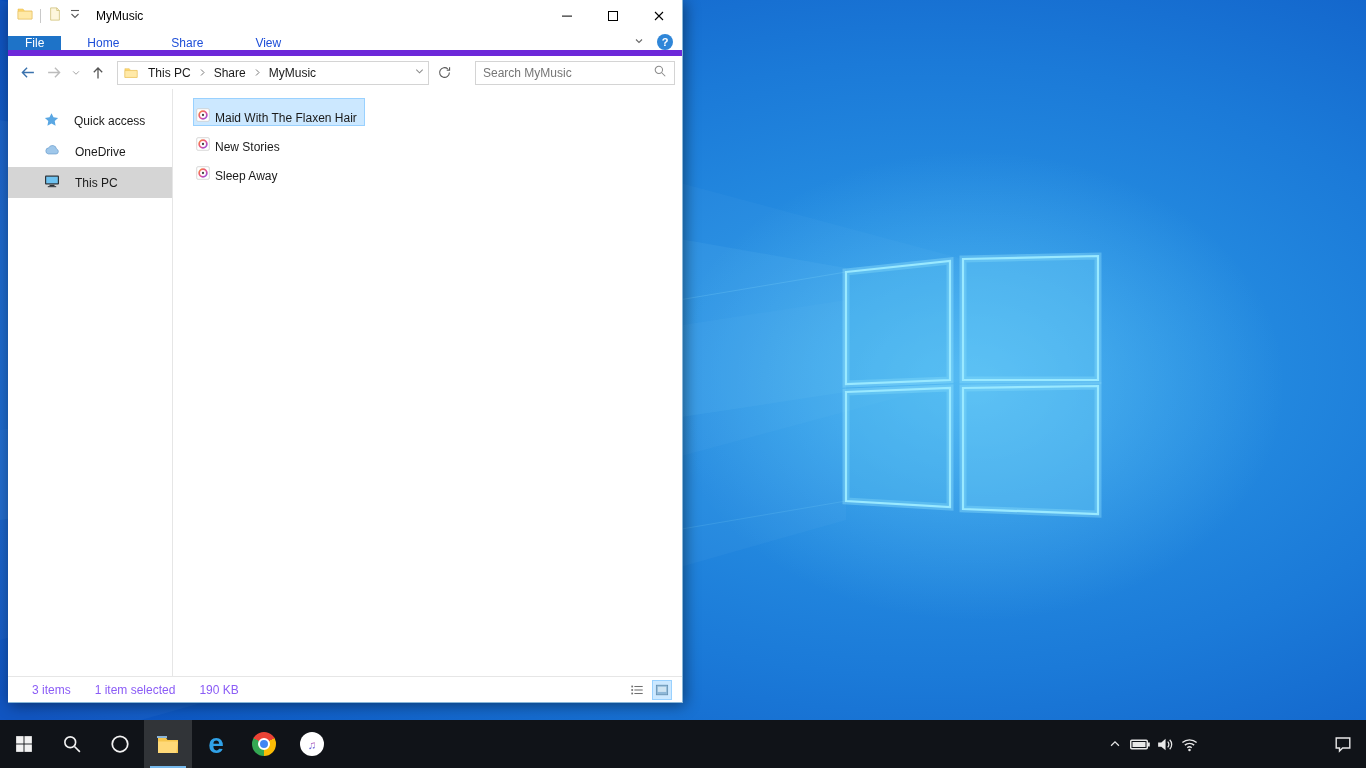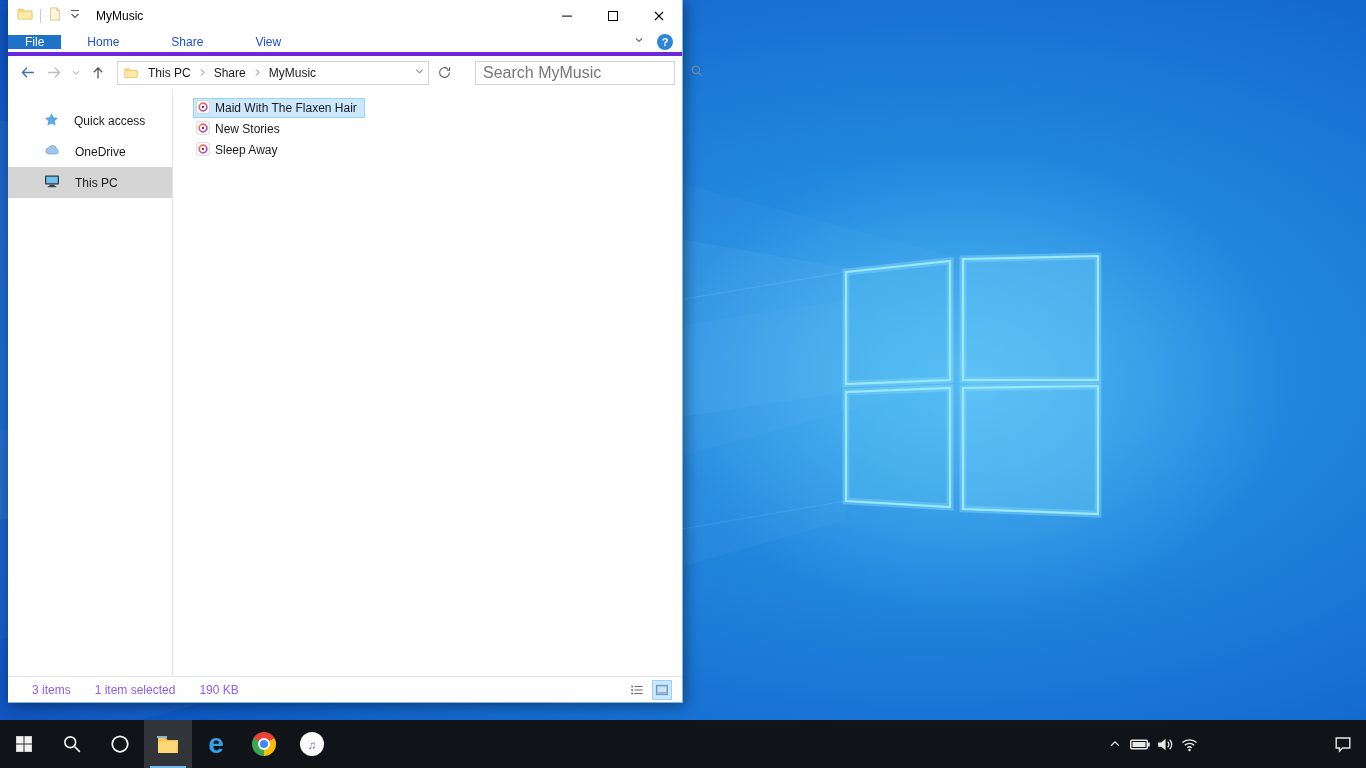--- a/index.html
+++ b/index.html
@@ -13,49 +13,49 @@
     background:#fff; display:flex; flex-direction:column; z-index:2;
     box-shadow:2px 2px 14px rgba(0,0,0,.45); font-size:12px; color:#1a1a1a;
     border:1px solid #88b6d8; border-left:none; border-top:none; }
   .titlebar { flex:0 0 31px; display:flex; align-items:center; background:#fff; }
   .qat { display:flex; align-items:center; gap:7px; padding-left:9px; }
   .qat-sep { width:1px; height:14px; background:#c9c9c9; }
   .title-text { margin-left:15px; color:#000; }
   .win-controls { margin-left:auto; display:flex; height:100%; }
   .wc { width:46px; height:100%; display:flex; align-items:center; justify-content:center; cursor:default; }
 
-  .ribbon-row { flex:0 0 25px; display:flex; align-items:center;
-    border-bottom:4px solid #6d28d9; }
+  .ribbon-row { flex:0 0 25px; display:flex; align-items:flex-end;
+    border-bottom:6px solid #6d28d9; }
   .tab { display:flex; align-items:center; padding:0 26px; color:#1d4ed8; cursor:default; }
   .tab.file { background:var(--file-tab,#1e73c8); color:#fff; padding:0 17px; font-weight:normal; }
   .ribbon-right { margin-left:auto; display:flex; align-items:center; gap:12px; padding-right:9px; }
   .help-badge { width:16px; height:16px; border-radius:50%; background:#2f86d8; color:#fff;
     font-size:11px; font-weight:bold; display:flex; align-items:center; justify-content:center; }
 
   .addr-row { flex:0 0 33px; display:flex; align-items:center; padding:0 7px; gap:3px; }
   .nav-btn { width:24px; height:24px; display:flex; align-items:center; justify-content:center; }
   .nav-btn.narrow { width:14px; }
   .addr-box { display:flex; align-items:center; height:24px; border:1px solid #d4d4d4;
     background:#fff; width:312px; margin-left:4px; padding:0 3px; }
   .crumb { padding:0 7px; white-space:nowrap; color:#1a1a1a; }
   .addr-spacer { flex:1; }
   .search-box { margin-left:16px; display:flex; align-items:center; height:24px;
     border:1px solid #d4d4d4; width:200px; padding:0 7px; background:#fff; }
-  .search-box input { border:none; outline:none; flex:1; font-size:16px; color:#333;
+  .search-box input { border:none; outline:none; flex:1; font-size:12px; color:#333;
     font-family:inherit; background:transparent; }
   .search-box input::placeholder { color:#767676; }
 
   .body { flex:1; display:flex; min-height:0; }
   .sidebar { flex:0 0 165px; border-right:1px solid #e6e6e6; padding-top:16px; }
   .side-item { height:31px; display:flex; align-items:center; gap:15px; padding-left:36px; cursor:default; }
   .side-item.selected { background:#d5d5d5; }
   .side-label { white-space:nowrap; }
 
   .files { flex:1; padding:9px 0 0 20px; }
-  .file-row { display:flex; width:max-content; align-items:center; gap:5px; height:20px;
+  .file-row { display:flex; width:max-content; align-items:flex-end; gap:5px; height:28px;
     padding:0 7px 0 2px; border:1px solid transparent; margin-bottom:1px; cursor:default; }
   .file-row.selected { background:var(--selection-bg,#cce8ff); border-color:var(--selection-border,#99d1ff); }
 
   .statusbar { flex:0 0 26px; border-top:1px solid #e6e6e6; display:flex; align-items:center;
     padding:0 10px 0 24px; gap:24px; color:#8b5cf6; }
   .status-views { margin-left:auto; display:flex; gap:5px; }
   .view-btn { width:20px; height:20px; display:flex; align-items:center; justify-content:center;
     border:1px solid transparent; }
   .view-btn.active { background:#cce8ff; border-color:#99d1ff; }
 

